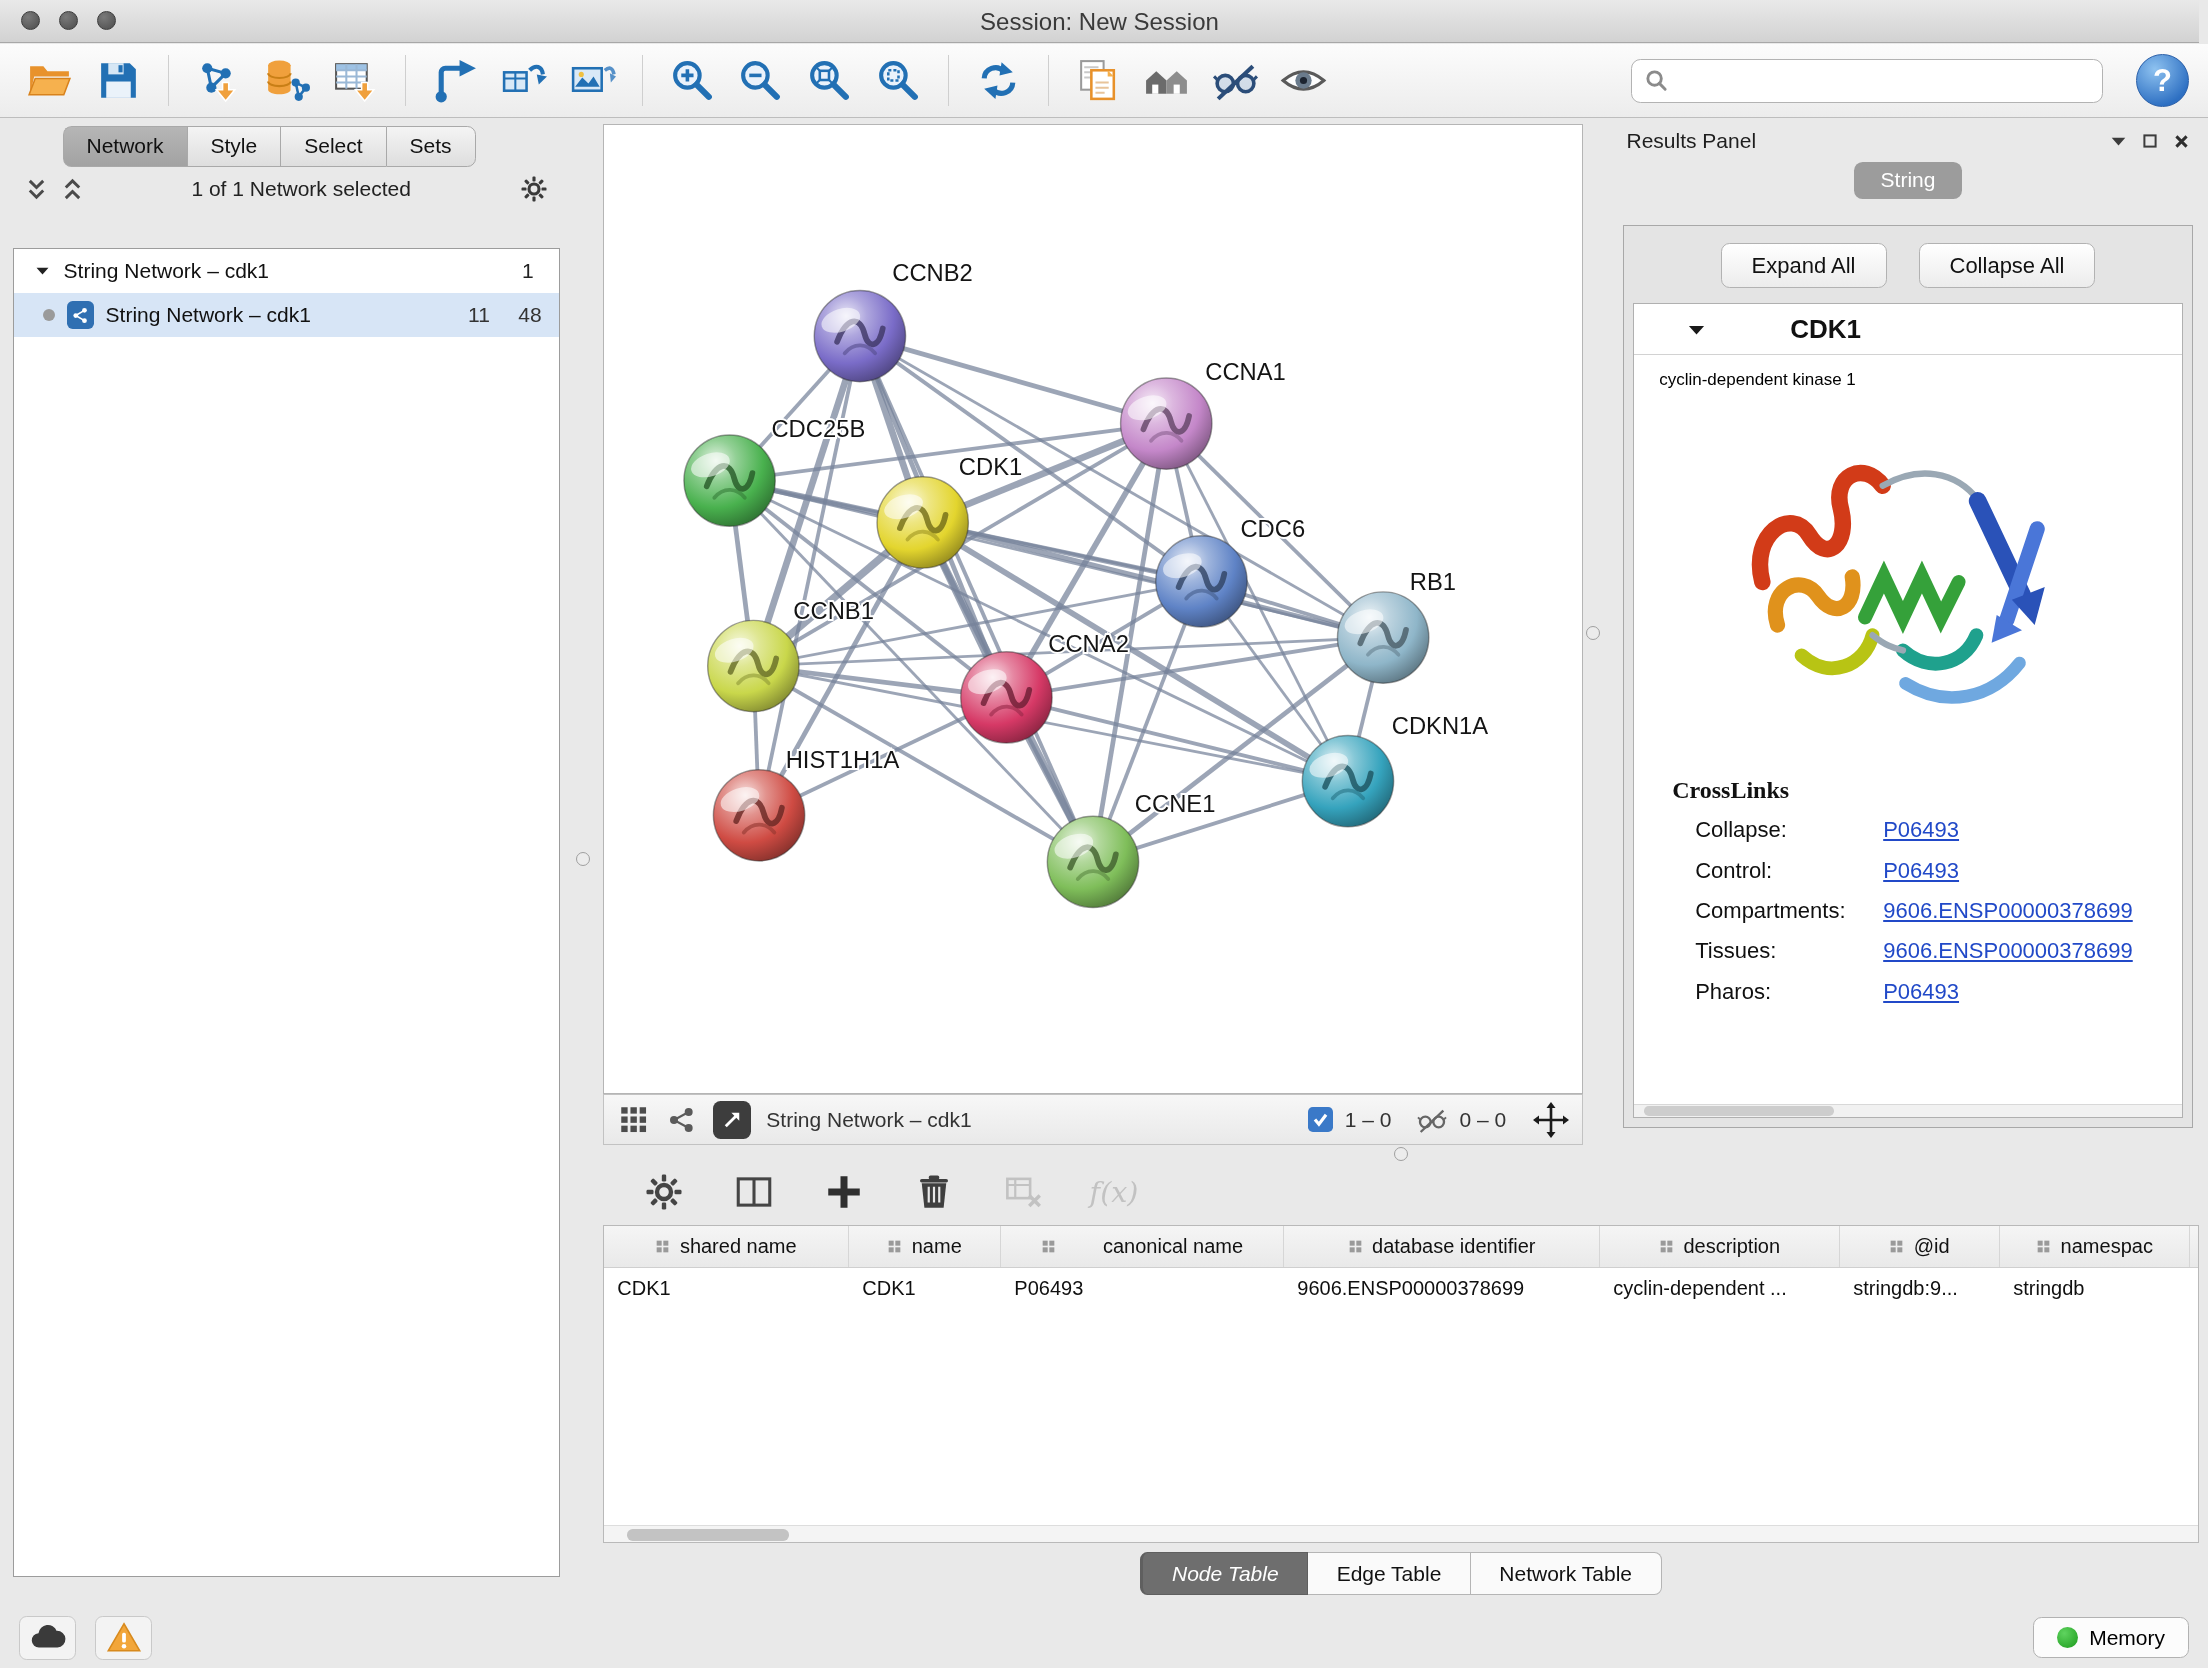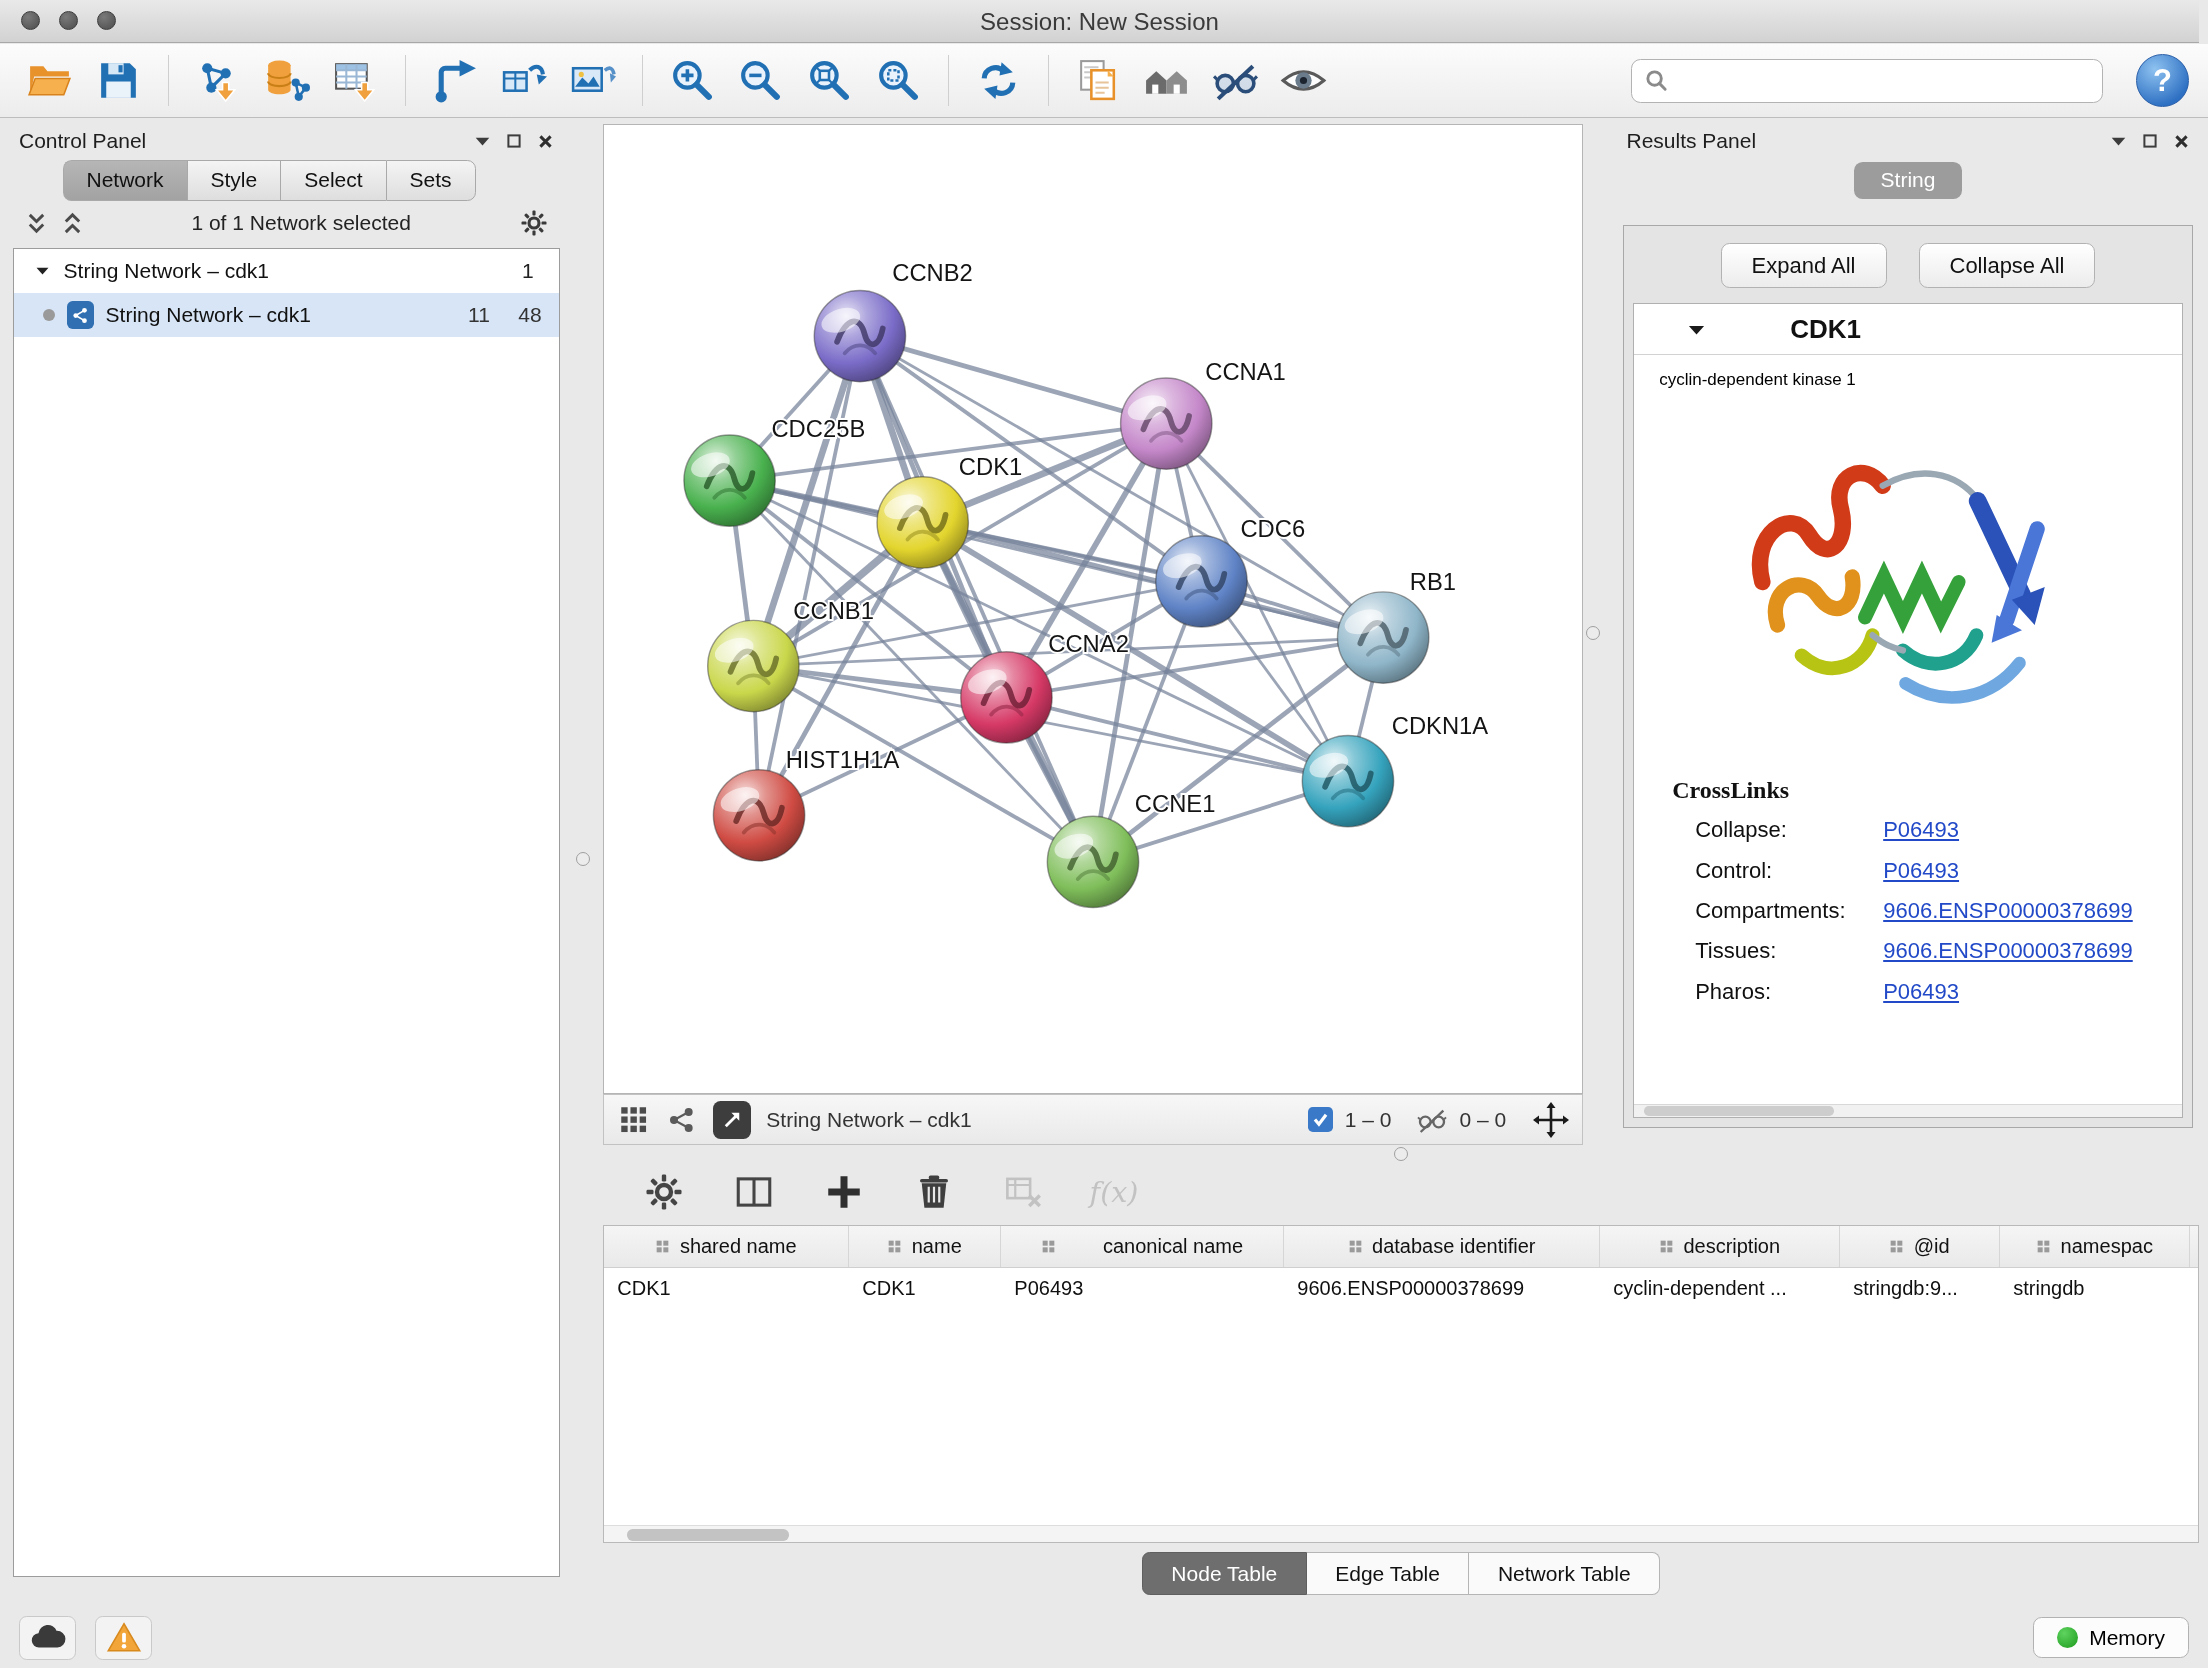--- a/index.html
+++ b/index.html
@@ -84,21 +84,21 @@
   .th{display:flex;align-items:center;justify-content:center;gap:9.5px;font-size:20px;color:#111;border-right:1px solid #d6d6d6;overflow:hidden;white-space:nowrap;cursor:pointer;}
   .tp-row{display:flex;height:42px;flex:none;}
   .td{display:flex;align-items:center;font-size:20px;color:#101010;padding-left:13.3px;overflow:hidden;white-space:nowrap;}
   .c0{width:245px;flex:none;}.c1{width:152px;flex:none;}.c2{width:283px;flex:none;gap:47px;}.c3{width:316px;flex:none;}
   .c4{width:240px;flex:none;}.c5{width:160px;flex:none;}.c6{width:190px;flex:none;}
   .tp-fill{flex:1;}
   .hscroll{height:17px;background:#f4f4f4;border-top:1px solid #ddd;position:relative;flex:none;}
   .hthumb{position:absolute;left:23px;top:2.9px;width:162px;height:11.4px;border-radius:5.7px;background:#c3c3c3;cursor:pointer;}
   .tp-tabs{display:flex;justify-content:center;padding:8.6px 0 3.8px;}
   .seg{padding:8.6px 28.5px;font-size:21px;border:1px solid #b5b5b5;background:#fafafa;color:#111;border-left:none;cursor:pointer;}
-  .seg:first-child{border-left:1px solid #22c55e;border-radius:7.6px 0 0 7.6px;}
+  .seg:first-child{border-left:3px solid #22c55e;border-radius:7.6px 0 0 7.6px;font-style:italic;}
   .seg:last-child{border-radius:0 7.6px 7.6px 0;}
   .seg.sel{background:#6e6e6e;color:#fff;border-color:#5f5f5f;}
 
   
   .statusbar{position:absolute;left:0;right:0;bottom:0;height:61px;display:flex;align-items:center;padding:0 19px;gap:19px;}
   .sb-btn{width:57px;height:44px;border:1px solid #c9c9c9;border-radius:7.6px;background:#f3f3f3;display:flex;align-items:center;justify-content:center;cursor:pointer;}
   .memory{margin-left:auto;display:flex;align-items:center;gap:11.4px;border:1px solid #b2b2b2;border-radius:8.6px;background:#fcfcfc;padding:7.6px 23px;font-size:21px;cursor:pointer;}
   .dot{width:21px;height:21px;border-radius:50%;background:radial-gradient(circle at 35% 30%,#5fd45f,#1c9a1c);}
 
   .knob{position:absolute;width:14.3px;height:14.3px;border-radius:50%;background:#ececec;border:1px solid #9f9f9f;}
@@ -266,34 +266,20 @@
       <svg viewBox="0 0 26 26" width="25" height="25">
           <circle cx="11" cy="11" r="7" fill="none" stroke="#8b8b8b" stroke-width="3"></circle>
           <path d="M16 16l6 6" stroke="#8b8b8b" stroke-width="3" stroke-linecap="round"></path>
         </svg>
       <input type="text" value="" style="">
     </div>
     <button class="help">?</button>
   </div>
 
   <div class="control-panel">
-    <div class="panel-title-row">
-      <span>Control Panel</span>
-      <span class="ph-icons">
-        <svg viewBox="0 0 20 12" width="17" height="10.5">
-            <polygon points="2,2 18,2 10,11" fill="#3c3c3c"></polygon>
-          </svg>
-        <svg viewBox="0 0 20 20" width="16" height="16">
-            <rect x="3" y="3" width="14" height="14" fill="none" stroke="#3c3c3c" stroke-width="2.5"></rect>
-          </svg>
-        <svg viewBox="0 0 20 20" width="17" height="17">
-            <path d="M4 4l12 12M16 4 4 16" stroke="#2e2e2e" stroke-width="3.5"></path>
-          </svg>
-      </span>
-    </div>
     <div class="cp-tabs">
       <span class="tab sel">Network</span>
       <span class="tab">Style</span>
       <span class="tab">Select</span>
       <span class="tab">Sets</span>
     </div>
     <div class="cp-sub">
       <svg viewBox="0 0 24 24" width="23" height="23">
           <path d="M5 3l7 7 7-7M5 13l7 7 7-7" stroke="#4a4a4a" stroke-width="3" fill="none"></path>
         </svg>

